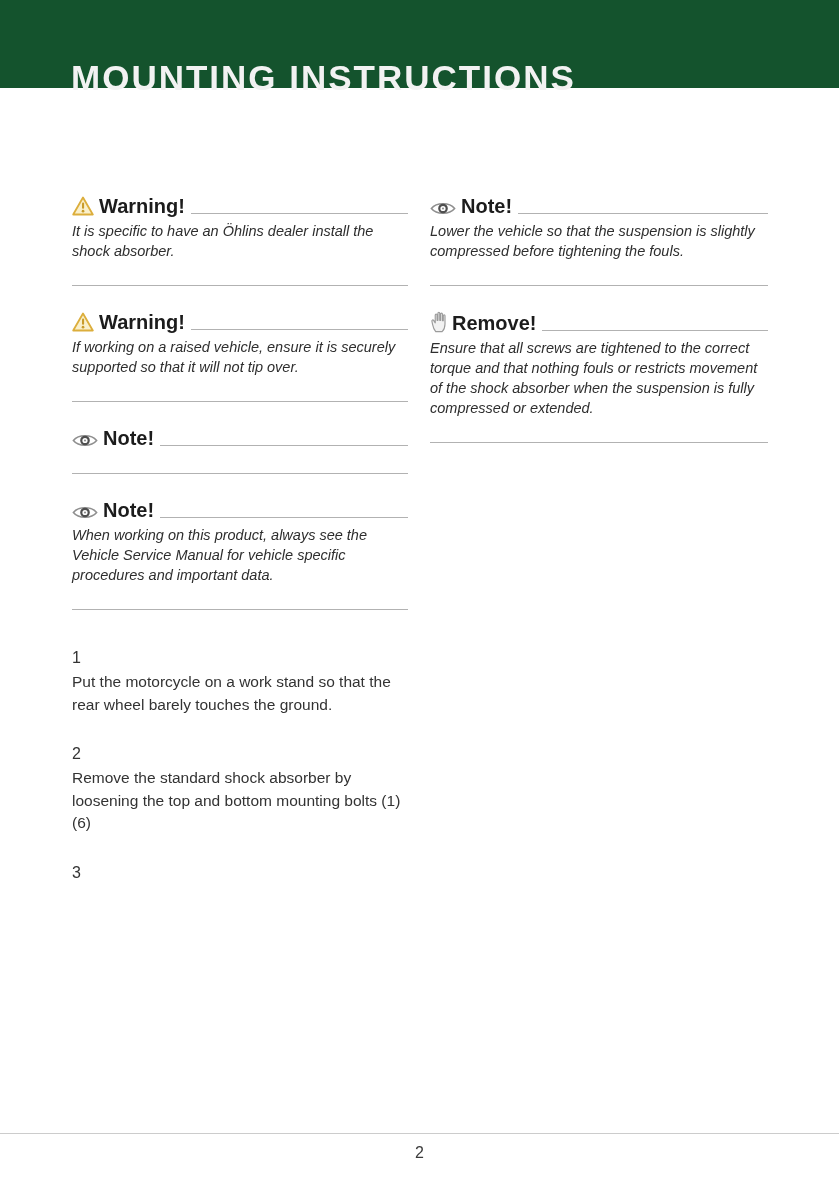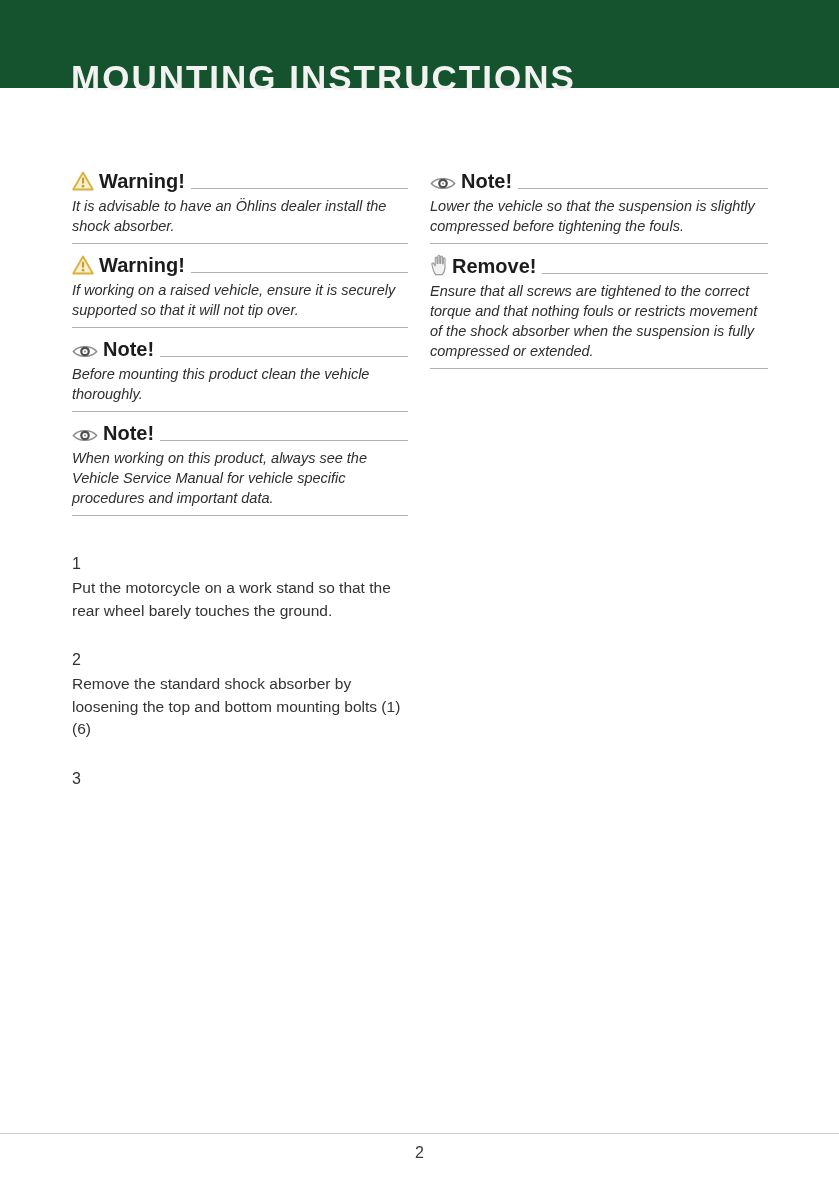--- a/index.html
+++ b/index.html
@@ -39,22 +39,23 @@
   .col {
     position: absolute;
     top: 170px;
   }
   .col-left  { left: 72px;  width: 336px; }
   .col-right { left: 430px; width: 338px; }
 
   
   .alert {
     border-bottom: 1px solid #b2b2b2;
-    padding-bottom: 7px;
+    padding-bottom: 24px;
     margin-bottom: 10px;
+    margin-top: 25px;
   }
   .alert-head {
     display: flex;
     align-items: flex-end;
   }
   .alert-head .icon {
     flex: 0 0 auto;
     margin-right: 5px;
     margin-bottom: 1px;
     display: inline-flex;
@@ -143,21 +144,21 @@
     <section class="alert">
       <div class="alert-head">
         <span class="icon">
           <svg width="22" height="20" viewBox="0 0 22 20">
               <use href="#icon-warning"></use>
             </svg>
         </span>
         <span class="alert-title">Warning!</span>
         <span class="head-rule"></span>
       </div>
-      <p class="alert-body">It is advisable to have an Öhlins dealer install the shock absorber.</p>
+      <p class="alert-body">It is specific to have an Öhlins dealer install the shock absorber.</p>
     </section>
 
     <section class="alert">
       <div class="alert-head">
         <span class="icon">
           <svg width="22" height="20" viewBox="0 0 22 20">
               <use href="#icon-warning"></use>
             </svg>
         </span>
         <span class="alert-title">Warning!</span>
@@ -169,21 +170,20 @@
     <section class="alert">
       <div class="alert-head">
         <span class="icon">
           <svg width="26" height="15" viewBox="0 0 28 16">
               <use href="#icon-eye"></use>
             </svg>
         </span>
         <span class="alert-title">Note!</span>
         <span class="head-rule"></span>
       </div>
-      <p class="alert-body">Before mounting this product clean the vehicle thoroughly.</p>
     </section>
 
     <section class="alert">
       <div class="alert-head">
         <span class="icon">
           <svg width="26" height="15" viewBox="0 0 28 16">
               <use href="#icon-eye"></use>
             </svg>
         </span>
         <span class="alert-title">Note!</span>

